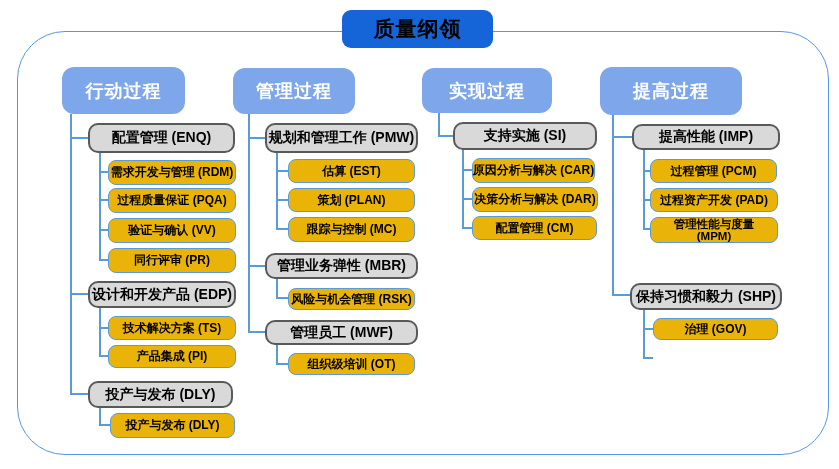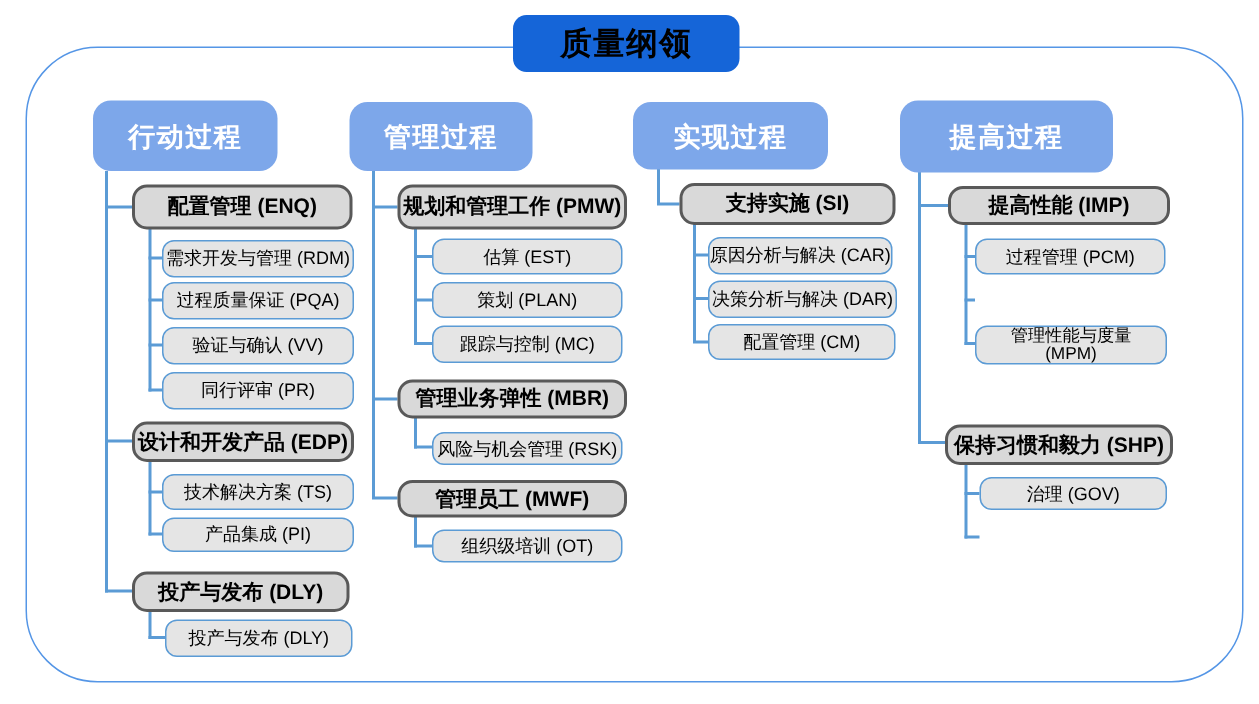--- a/index.html
+++ b/index.html
@@ -20,22 +20,22 @@
     position:absolute;background:#7da7ea;border-radius:12px;color:#fff;
     font-size:18px;font-weight:700;display:flex;align-items:center;justify-content:center;
     letter-spacing:1px;z-index:3;
   }
   .grp{
     position:absolute;background:#d9d9d9;border:2px solid #595959;border-radius:10px;
     color:#000;font-size:14px;font-weight:700;display:flex;align-items:center;justify-content:center;
     white-space:nowrap;z-index:3;box-sizing:border-box;
   }
   .leaf{
-    position:absolute;background:#e5e5e5;border:1.5px solid #5b9bd5;border-radius:8px;
-    color:#000;font-size:12px;font-weight:400;display:flex;align-items:center;justify-content:center;
+    position:absolute;background:#eab308;border:1.5px solid #5b9bd5;border-radius:8px;
+    color:#000;font-size:12px;font-weight:700;display:flex;align-items:center;justify-content:center;
     white-space:nowrap;z-index:3;box-sizing:border-box;
   }
   .leaf.wrap2{white-space:pre-line;text-align:center;line-height:1.08;font-size:11.5px;}
   .vline,.hline{position:absolute;background:#5b9bd5;z-index:1;}
   .vline{width:2px;}
   .hline{height:2px;}
 </style>
 </head>
 <body>
 
@@ -115,18 +115,19 @@
   <div class="grp" style="left:265px;top:320px;width:153px;height:25px">管理员工 (MWF)</div>
   <div class="leaf" style="left:288px;top:353px;width:127px;height:22px">组织级培训 (OT)</div>
 
   <div class="grp" style="left:453px;top:122px;width:144px;height:28px">支持实施 (SI)</div>
   <div class="leaf" style="left:472px;top:158px;width:123px;height:25px">原因分析与解决 (CAR)</div>
   <div class="leaf" style="left:472px;top:187px;width:126px;height:25px">决策分析与解决 (DAR)</div>
   <div class="leaf" style="left:472px;top:216px;width:125px;height:24px">配置管理 (CM)</div>
 
   <div class="grp" style="left:632px;top:124px;width:148px;height:26px">提高性能 (IMP)</div>
   <div class="leaf" style="left:650px;top:159px;width:127px;height:24px">过程管理 (PCM)</div>
+  <div class="leaf" style="left:650px;top:188px;width:128px;height:24px">过程资产开发 (PAD)</div>
   <div class="leaf wrap2" style="left:650px;top:217px;width:128px;height:26px">管理性能与度量
 (MPM)</div>
   <div class="grp" style="left:630px;top:283px;width:152px;height:27px">保持习惯和毅力 (SHP)</div>
   <div class="leaf" style="left:653px;top:318px;width:125px;height:22px">治理 (GOV)</div>
 
 </div>
 
 </body></html>

